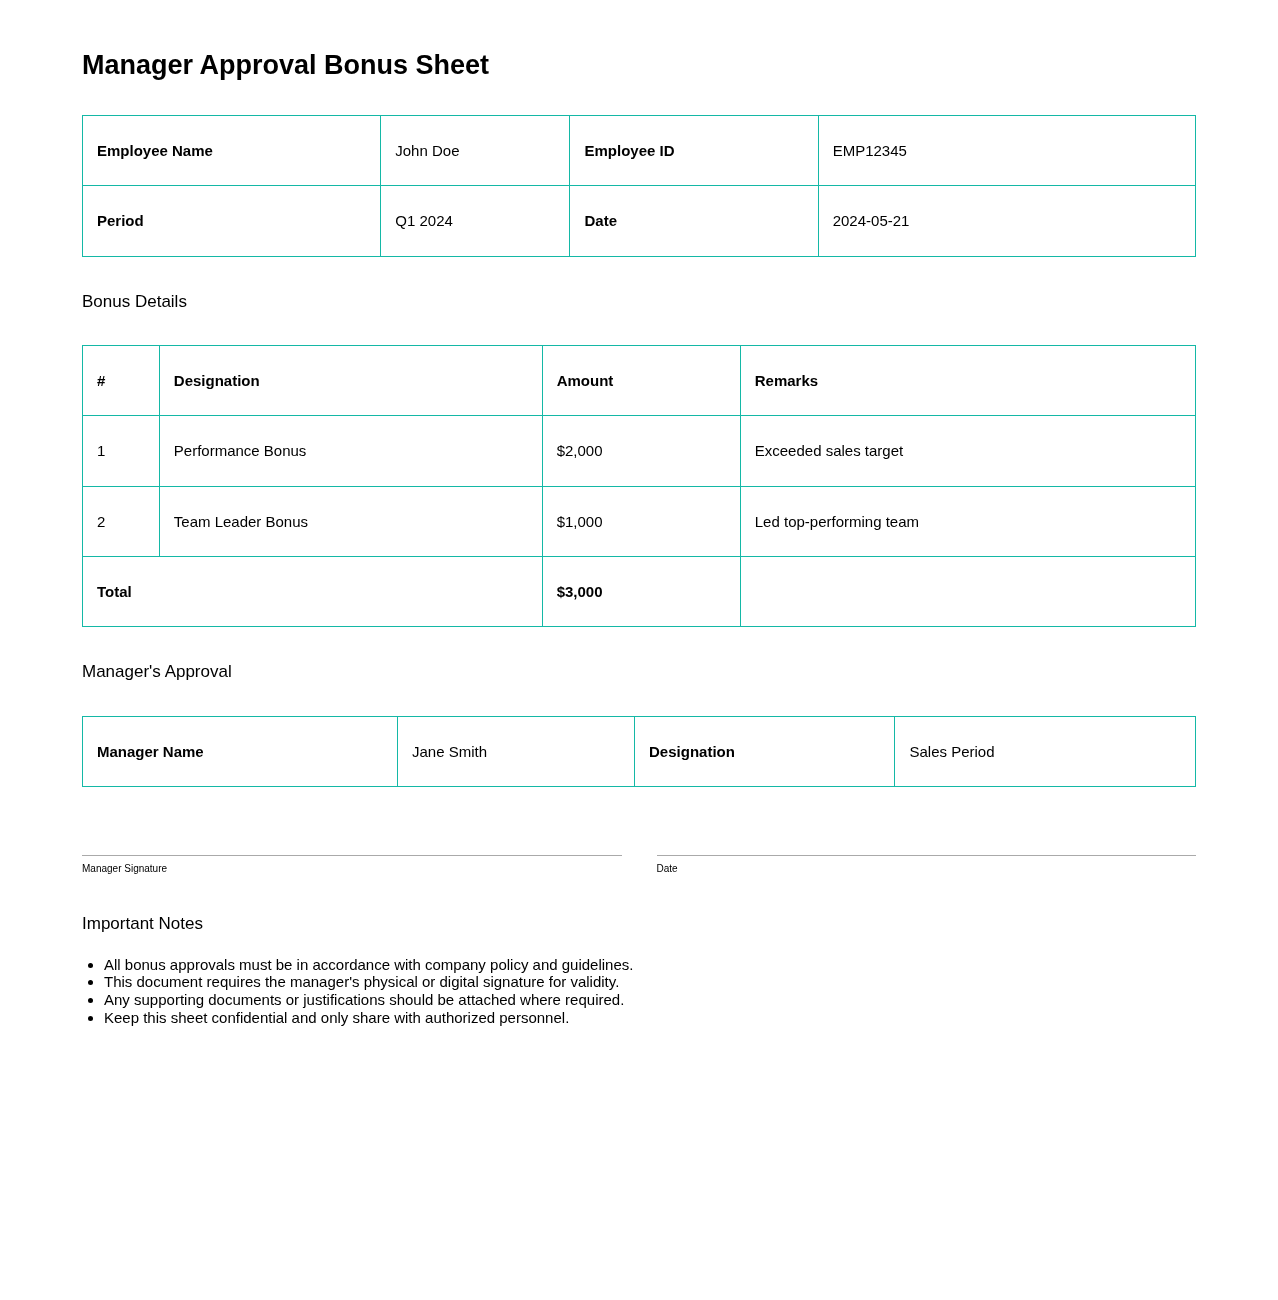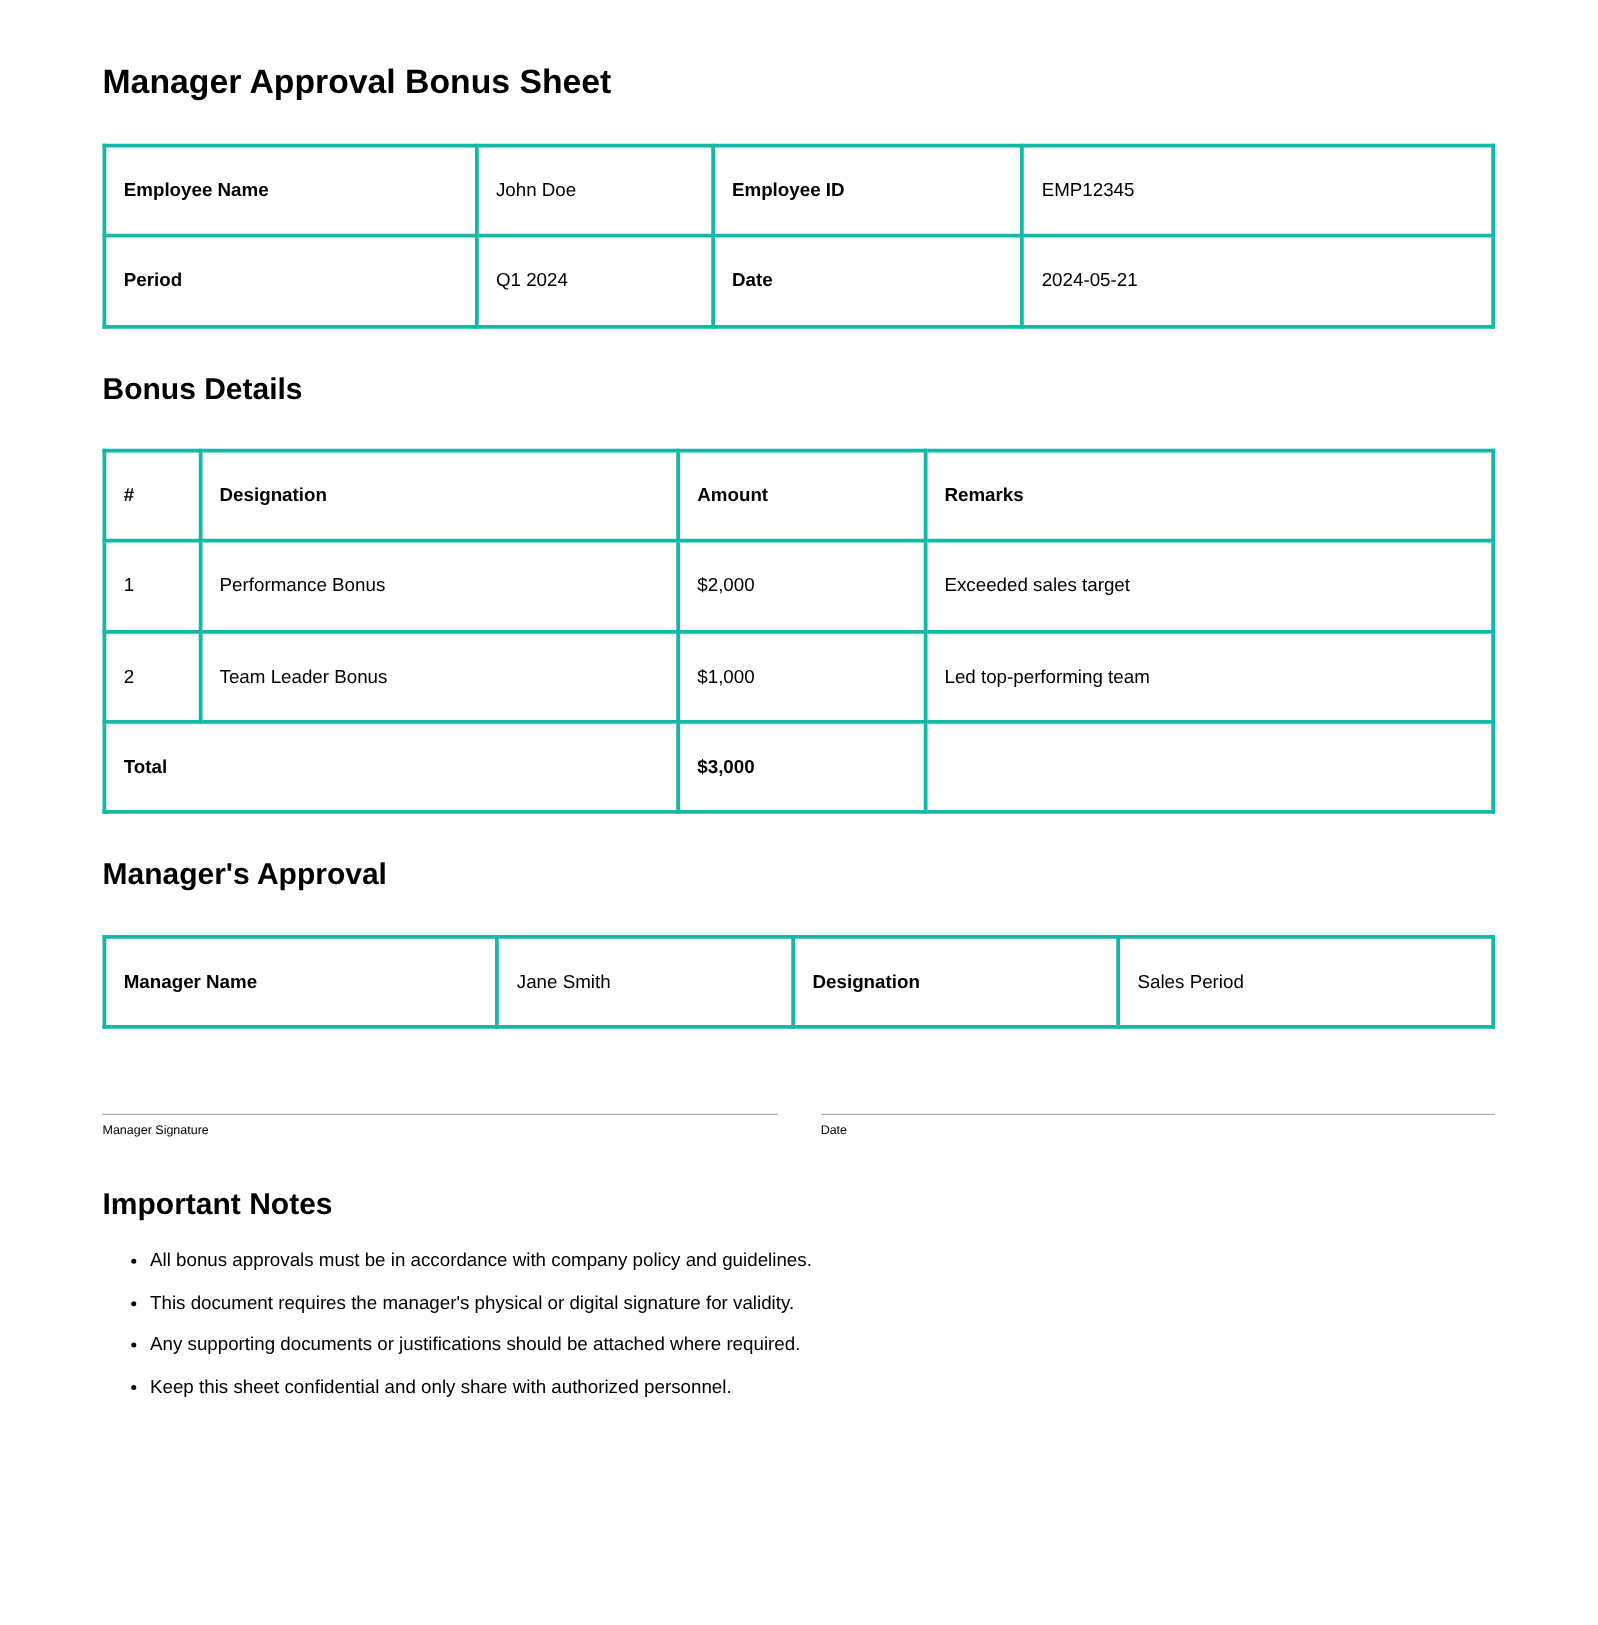--- a/index.html
+++ b/index.html
@@ -16,33 +16,33 @@
     background: #ffffff;
   }
   h1.doc-title {
     font-size: 27px;
     font-weight: bold;
     line-height: 1.15;
     margin: 50px 0 0 0;
     letter-spacing: 0;
   }
   h2.section-heading {
-    font-size: 24px;
-    font-weight: bold;
+    font-size: 17px;
+    font-weight: normal;
     line-height: 1.15;
     margin: 35px 0 34px 0;
   }
   table.doc-table {
     width: 100%;
     border-collapse: collapse;
     table-layout: fixed;
     font-size: 15px;
   }
   table.doc-table td, table.doc-table th {
-    border: 3px solid #14b8a6;
+    border: 1px solid #14b8a6;
     padding: 26px 14px;
     text-align: left;
     vertical-align: middle;
     font-weight: normal;
     line-height: 1.15;
     overflow: hidden;
     white-space: nowrap;
   }
   table.doc-table .lbl, table.doc-table th, table.doc-table .bold {
     font-weight: bold;
@@ -64,21 +64,21 @@
     line-height: 1.15;
   }
   h2.notes-heading { margin: 40px 0 0 0; }
   ul.notes-list {
     margin: 22px 0 0 0;
     padding: 0 0 0 22px;
     font-size: 15px;
   }
   ul.notes-list li {
     line-height: 1.17;
-    margin: 16px;
+    margin: 0;
     padding: 0;
   }
 </style>
 </head>
 <body>
 
 <div class="page">
 
   <h1 class="doc-title">Manager Approval Bonus Sheet</h1>
 

